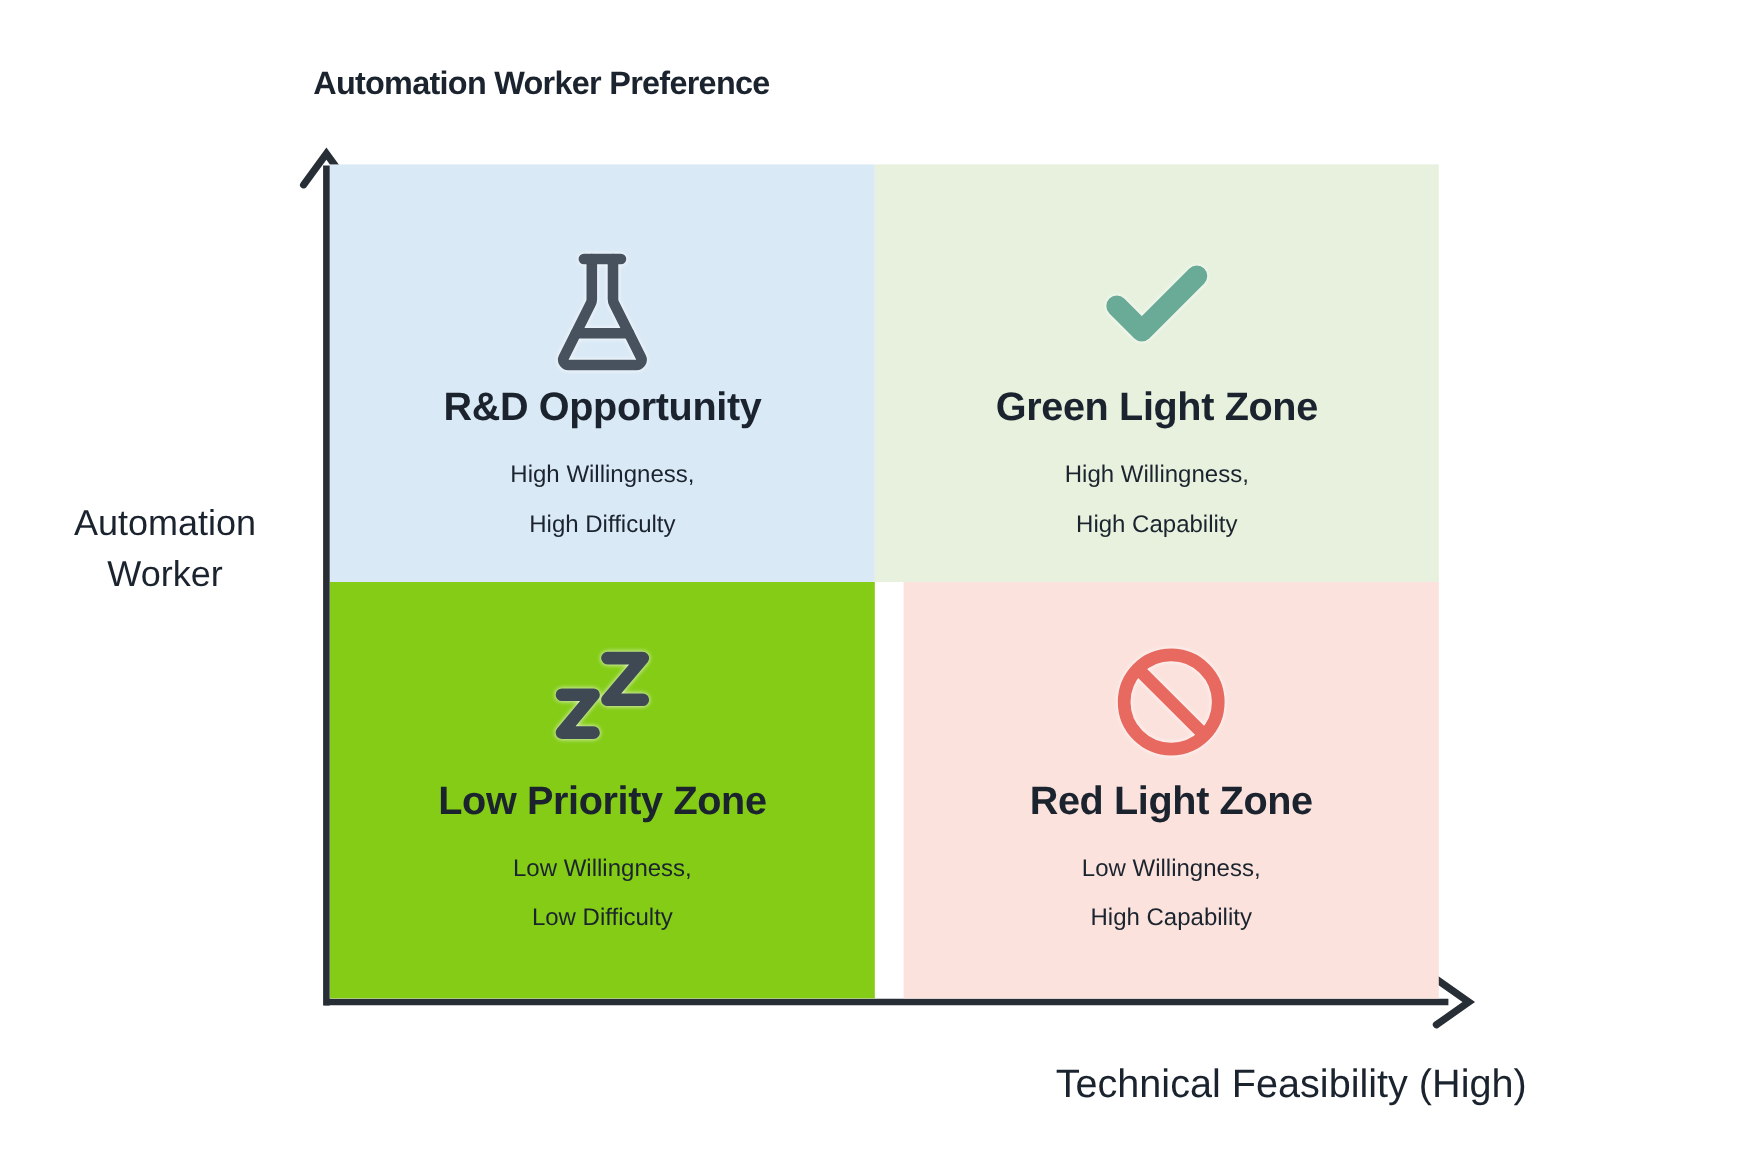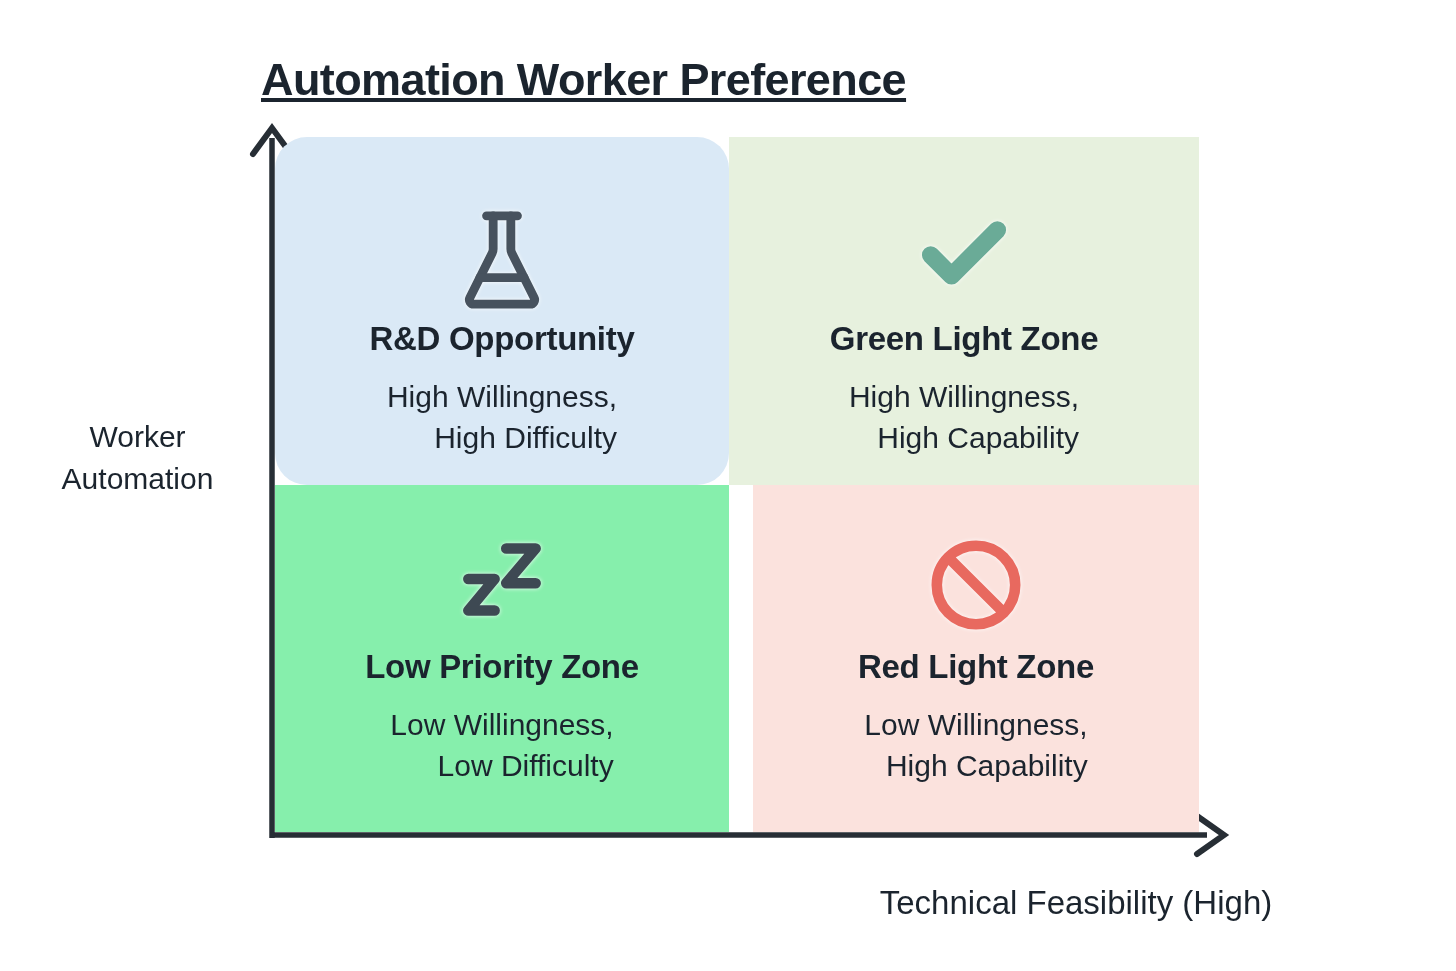--- a/index.html
+++ b/index.html
@@ -9,24 +9,23 @@
     width: 1456px;
     height: 971px;
     background: #ffffff;
     font-family: "Liberation Sans", sans-serif;
     overflow: hidden;
   }
   .title {
     position: absolute;
     left: 261px;
     top: 54px;
-    font-size: 45px;
+    font-size: 27px;
     font-weight: 700;
     letter-spacing: -0.6px;
-    text-decoration: underline;
   }
   .axes-svg {
     position: absolute;
     left: 0; top: 0;
     width: 1456px; height: 971px;
     pointer-events: none;
   }
   .grid {
     position: absolute;
     left: 275px;
@@ -57,24 +56,23 @@
   .icon-sleep { padding-bottom: 32px; }
   .icon-ban   { padding-bottom: 16px; }
   .q-heading {
     font-size: 33px;
     font-weight: 700;
     letter-spacing: -0.3px;
     line-height: 34px;
   }
   .q-sub {
     margin-top: 20px;
-    font-size: 30px;
+    font-size: 20px;
     font-weight: 400;
     line-height: 41px;
-    text-align: right;
   }
   .y-label {
     position: absolute;
     left: 15px;
     top: 416px;
     width: 245px;
     text-align: center;
     font-size: 30px;
     line-height: 42px;
     font-weight: 400;
@@ -102,21 +100,21 @@
       <path d="M253 154 L272 128 L291 154" stroke-width="6" stroke-linecap="round" stroke-linejoin="miter"></path>
     </g>
     <g>
       <path d="M270 835 L1207 835" stroke-width="5.5"></path>
       <path d="M1197 816 L1224 835 L1197 854" stroke-width="6" stroke-linecap="round" stroke-linejoin="miter"></path>
     </g>
   </svg>
 
   <div class="grid">
 
-    <div class="cell row-top" style="background-color: rgb(218, 233, 246); border-radius: 32px;">
+    <div class="cell row-top" style="background-color: rgb(218, 233, 246);">
       <div class="icon-box">
         <span class="icon icon-flask" style="color: rgb(71, 82, 94);">
           <svg viewBox="0 0 24 24" width="106" height="114" fill="none" stroke="currentColor" stroke-width="2" stroke-linecap="round" stroke-linejoin="round">
             <path d="M10 2v7.527a2 2 0 0 1-.211.896L4.72 20.55a1 1 0 0 0 .9 1.45h12.76a1 1 0 0 0 .9-1.45l-5.069-10.127A2 2 0 0 1 14 9.527V2"></path>
             <path d="M8.5 2h7"></path>
             <path d="M7 16h10"></path>
           </svg>
         </span>
       </div>
       <div class="q-heading">R&amp;D Opportunity</div>
@@ -134,21 +132,21 @@
           </svg>
         </span>
       </div>
       <div class="q-heading">Green Light Zone</div>
       <div class="q-sub">
         <div>High Willingness,</div>
         <div>High Capability</div>
       </div>
     </div>
 
-    <div class="cell row-bottom" style="background-color: #86efac;">
+    <div class="cell row-bottom" style="background-color: #84cc16;">
       <div class="icon-box">
         <span class="icon icon-sleep" style="color: rgb(62, 73, 83);">
           <svg viewBox="0 0 76 72" width="80" height="76" fill="none" stroke="currentColor" stroke-width="10" stroke-linecap="round" stroke-linejoin="round">
             <path d="M42 6 H70 L42 39 H70"></path>
             <path d="M6 35 H31 L6 65 H31"></path>
           </svg>
         </span>
       </div>
       <div class="q-heading">Low Priority Zone</div>
       <div class="q-sub">
@@ -169,19 +167,19 @@
       <div class="q-heading">Red Light Zone</div>
       <div class="q-sub">
         <div>Low Willingness,</div>
         <div>High Capability</div>
       </div>
     </div>
 
   </div>
 
   <div class="y-label">
+    <div>Automation</div>
     <div>Worker</div>
-    <div>Automation</div>
   </div>
 
   <div class="x-label">Technical Feasibility (High)</div>
 
 </div>
 
 </body></html>

